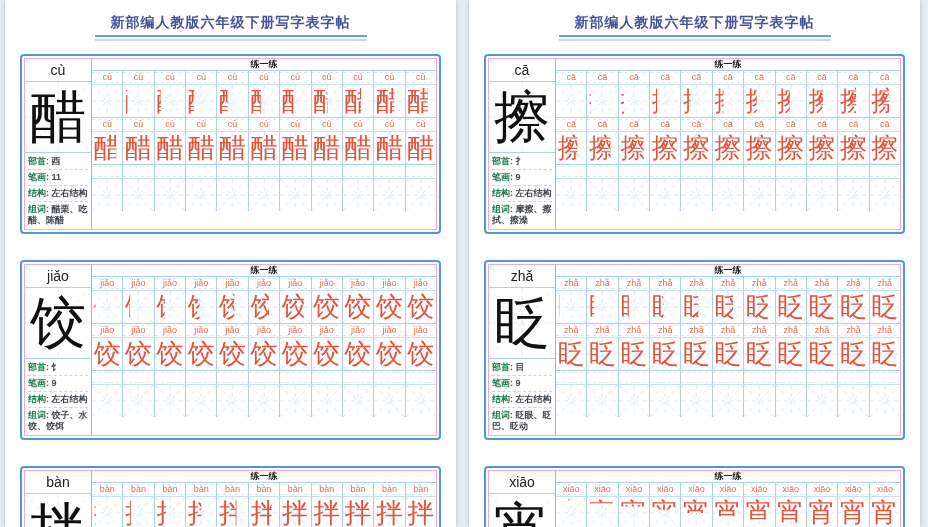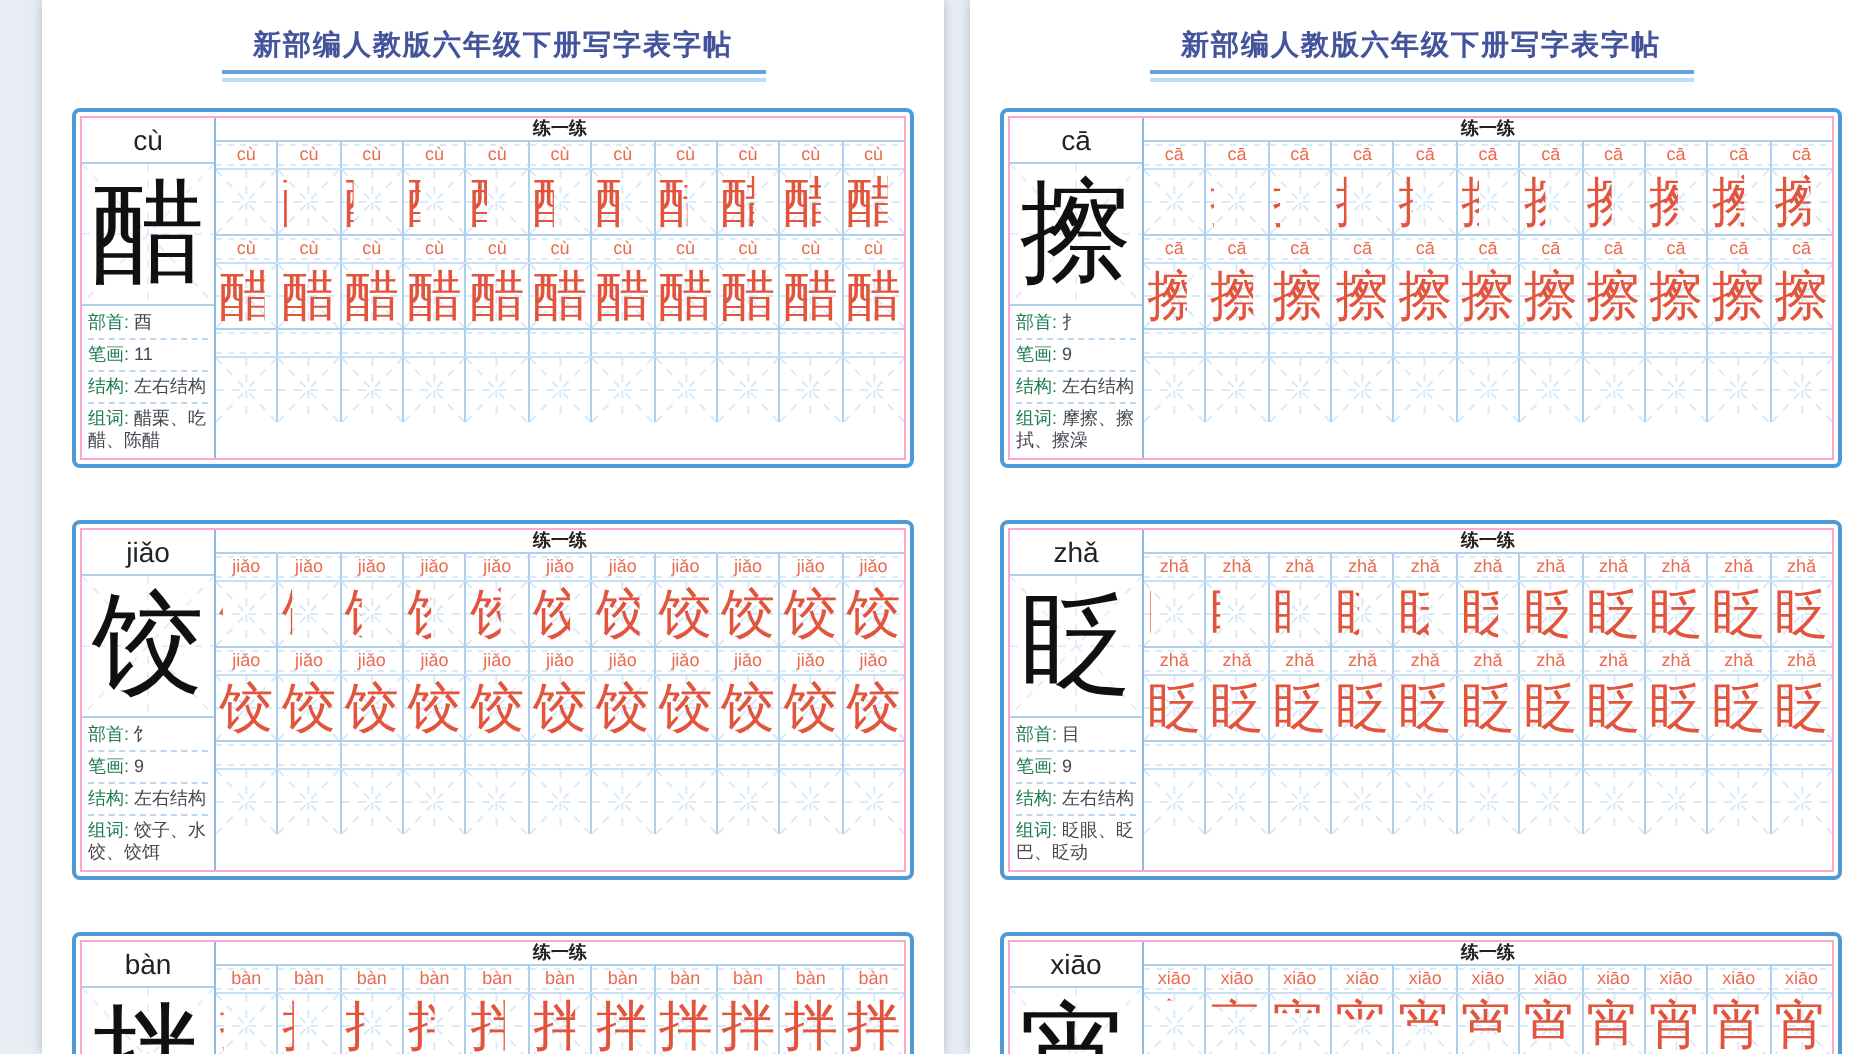--- a/index.html
+++ b/index.html
@@ -1,21 +1,21 @@
 <!DOCTYPE html>
 <html><head>
 <meta charset="utf-8">
 <style>
   html,body{margin:0;padding:0;}
   body{
     width:928px;height:527px;overflow:hidden;
     background:#e8edf4;
     font-family:"Liberation Sans","DejaVu Sans",sans-serif;
   }
-  .pages{display:flex;gap:13px;padding:0 21px;height:382px;}
+  .pages{display:flex;gap:13px;padding:0 5px;height:382px;}
   .page{
     width:451px;height:527px;box-sizing:border-box;background:#ffffff;
     box-shadow:0 0 5px rgba(110,130,155,.45);
     padding:13px 15px 0 15px;overflow:hidden;flex:0 0 auto;
   }
   .title{
     text-align:center;font-size:14px;font-weight:bold;color:#44549c;
     letter-spacing:1px;line-height:18px;
   }
   .title-underline{width:272px;margin:4px auto 0 auto;}
@@ -35,21 +35,21 @@
   }
   .bigchar{
     height:70px;position:relative;border-bottom:1px solid #aed0ec;
   }
   .bigchar .ch{
     position:absolute;left:0;top:0;right:0;bottom:0;
     display:flex;align-items:center;justify-content:center;
     font-size:56px;color:#101010;line-height:70px;
     font-family:"Liberation Serif","DejaVu Serif",serif;
   }
-  .info{flex:1 1 auto;padding:1px 3px;font-size:9px;line-height:11px;color:#444;}
+  .info{flex:1 1 auto;padding:1px 3px;font-size:9px;line-height:11px;color:#444;font-weight:bold;}
   .info-line{padding:2px 0;border-bottom:1px dashed #bcd7ee;}
   .info-line:last-child{border-bottom:none;}
   .info-label{color:#1e7b4f;}
   .info-value{color:#44474f;}
   
   .grid{flex:1 1 auto;display:flex;flex-direction:column;min-width:0;}
   .practice-header{
     height:11px;line-height:11px;text-align:center;font-size:9px;font-weight:bold;
     color:#222;border-bottom:1px solid #aed0ec;
   }

